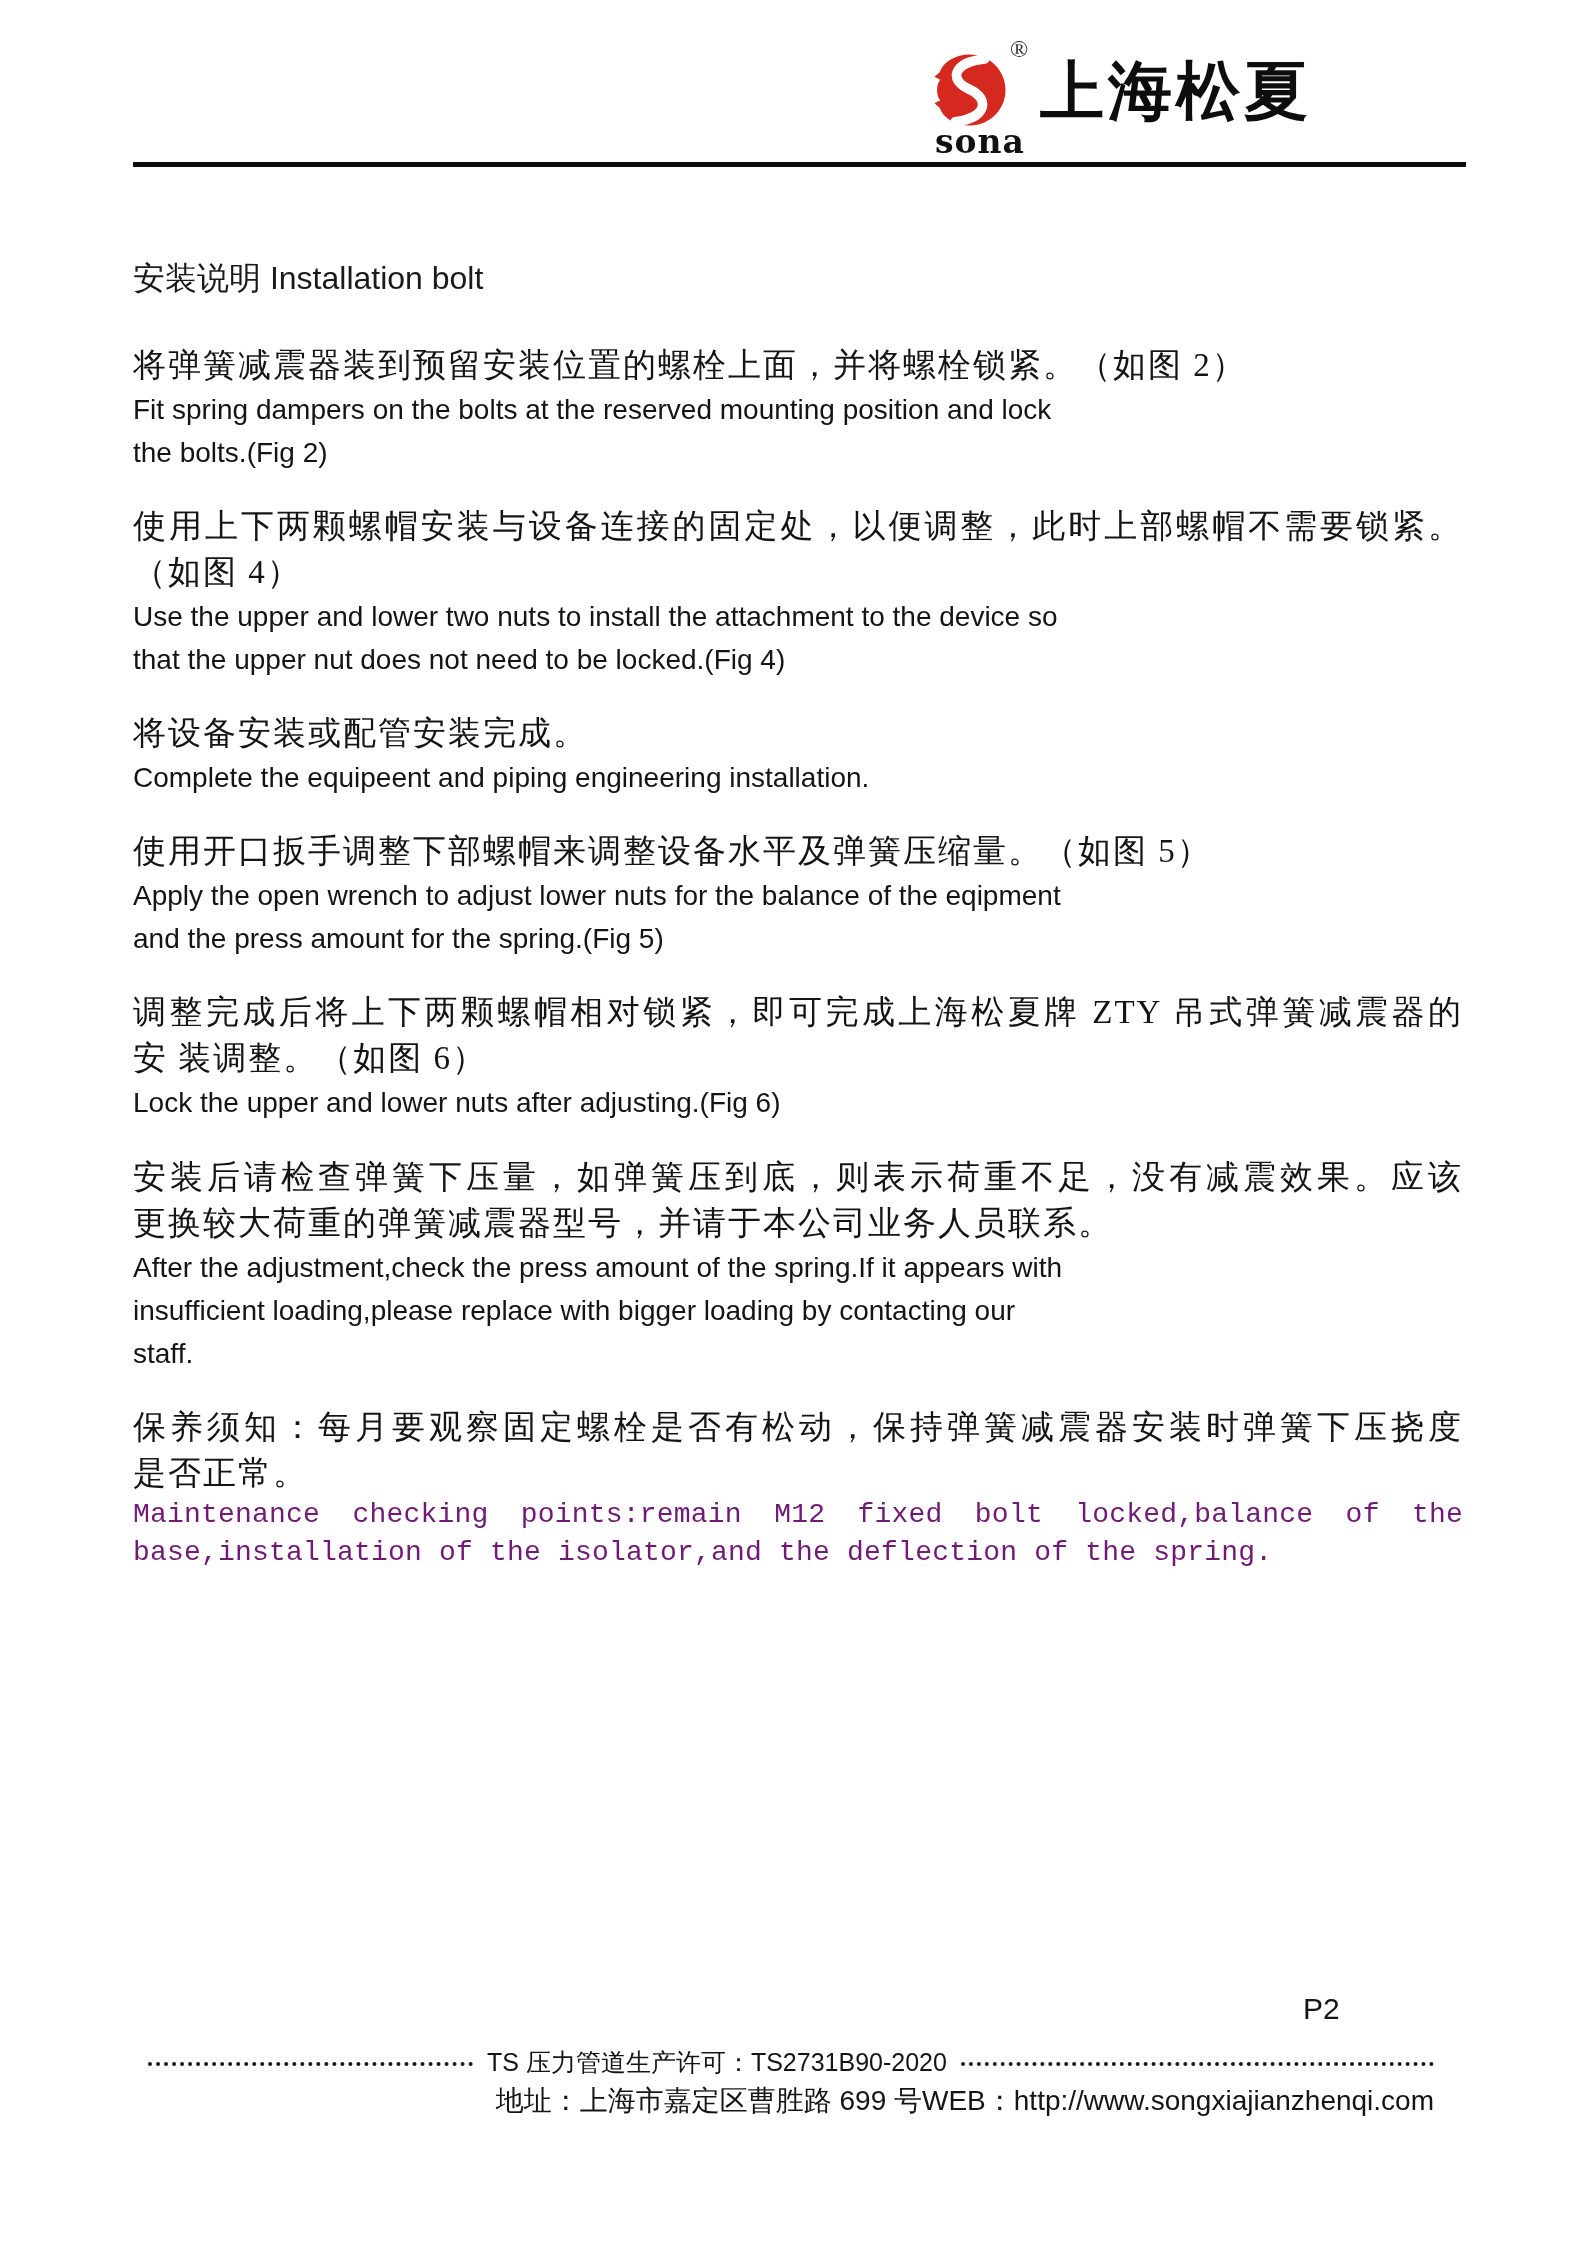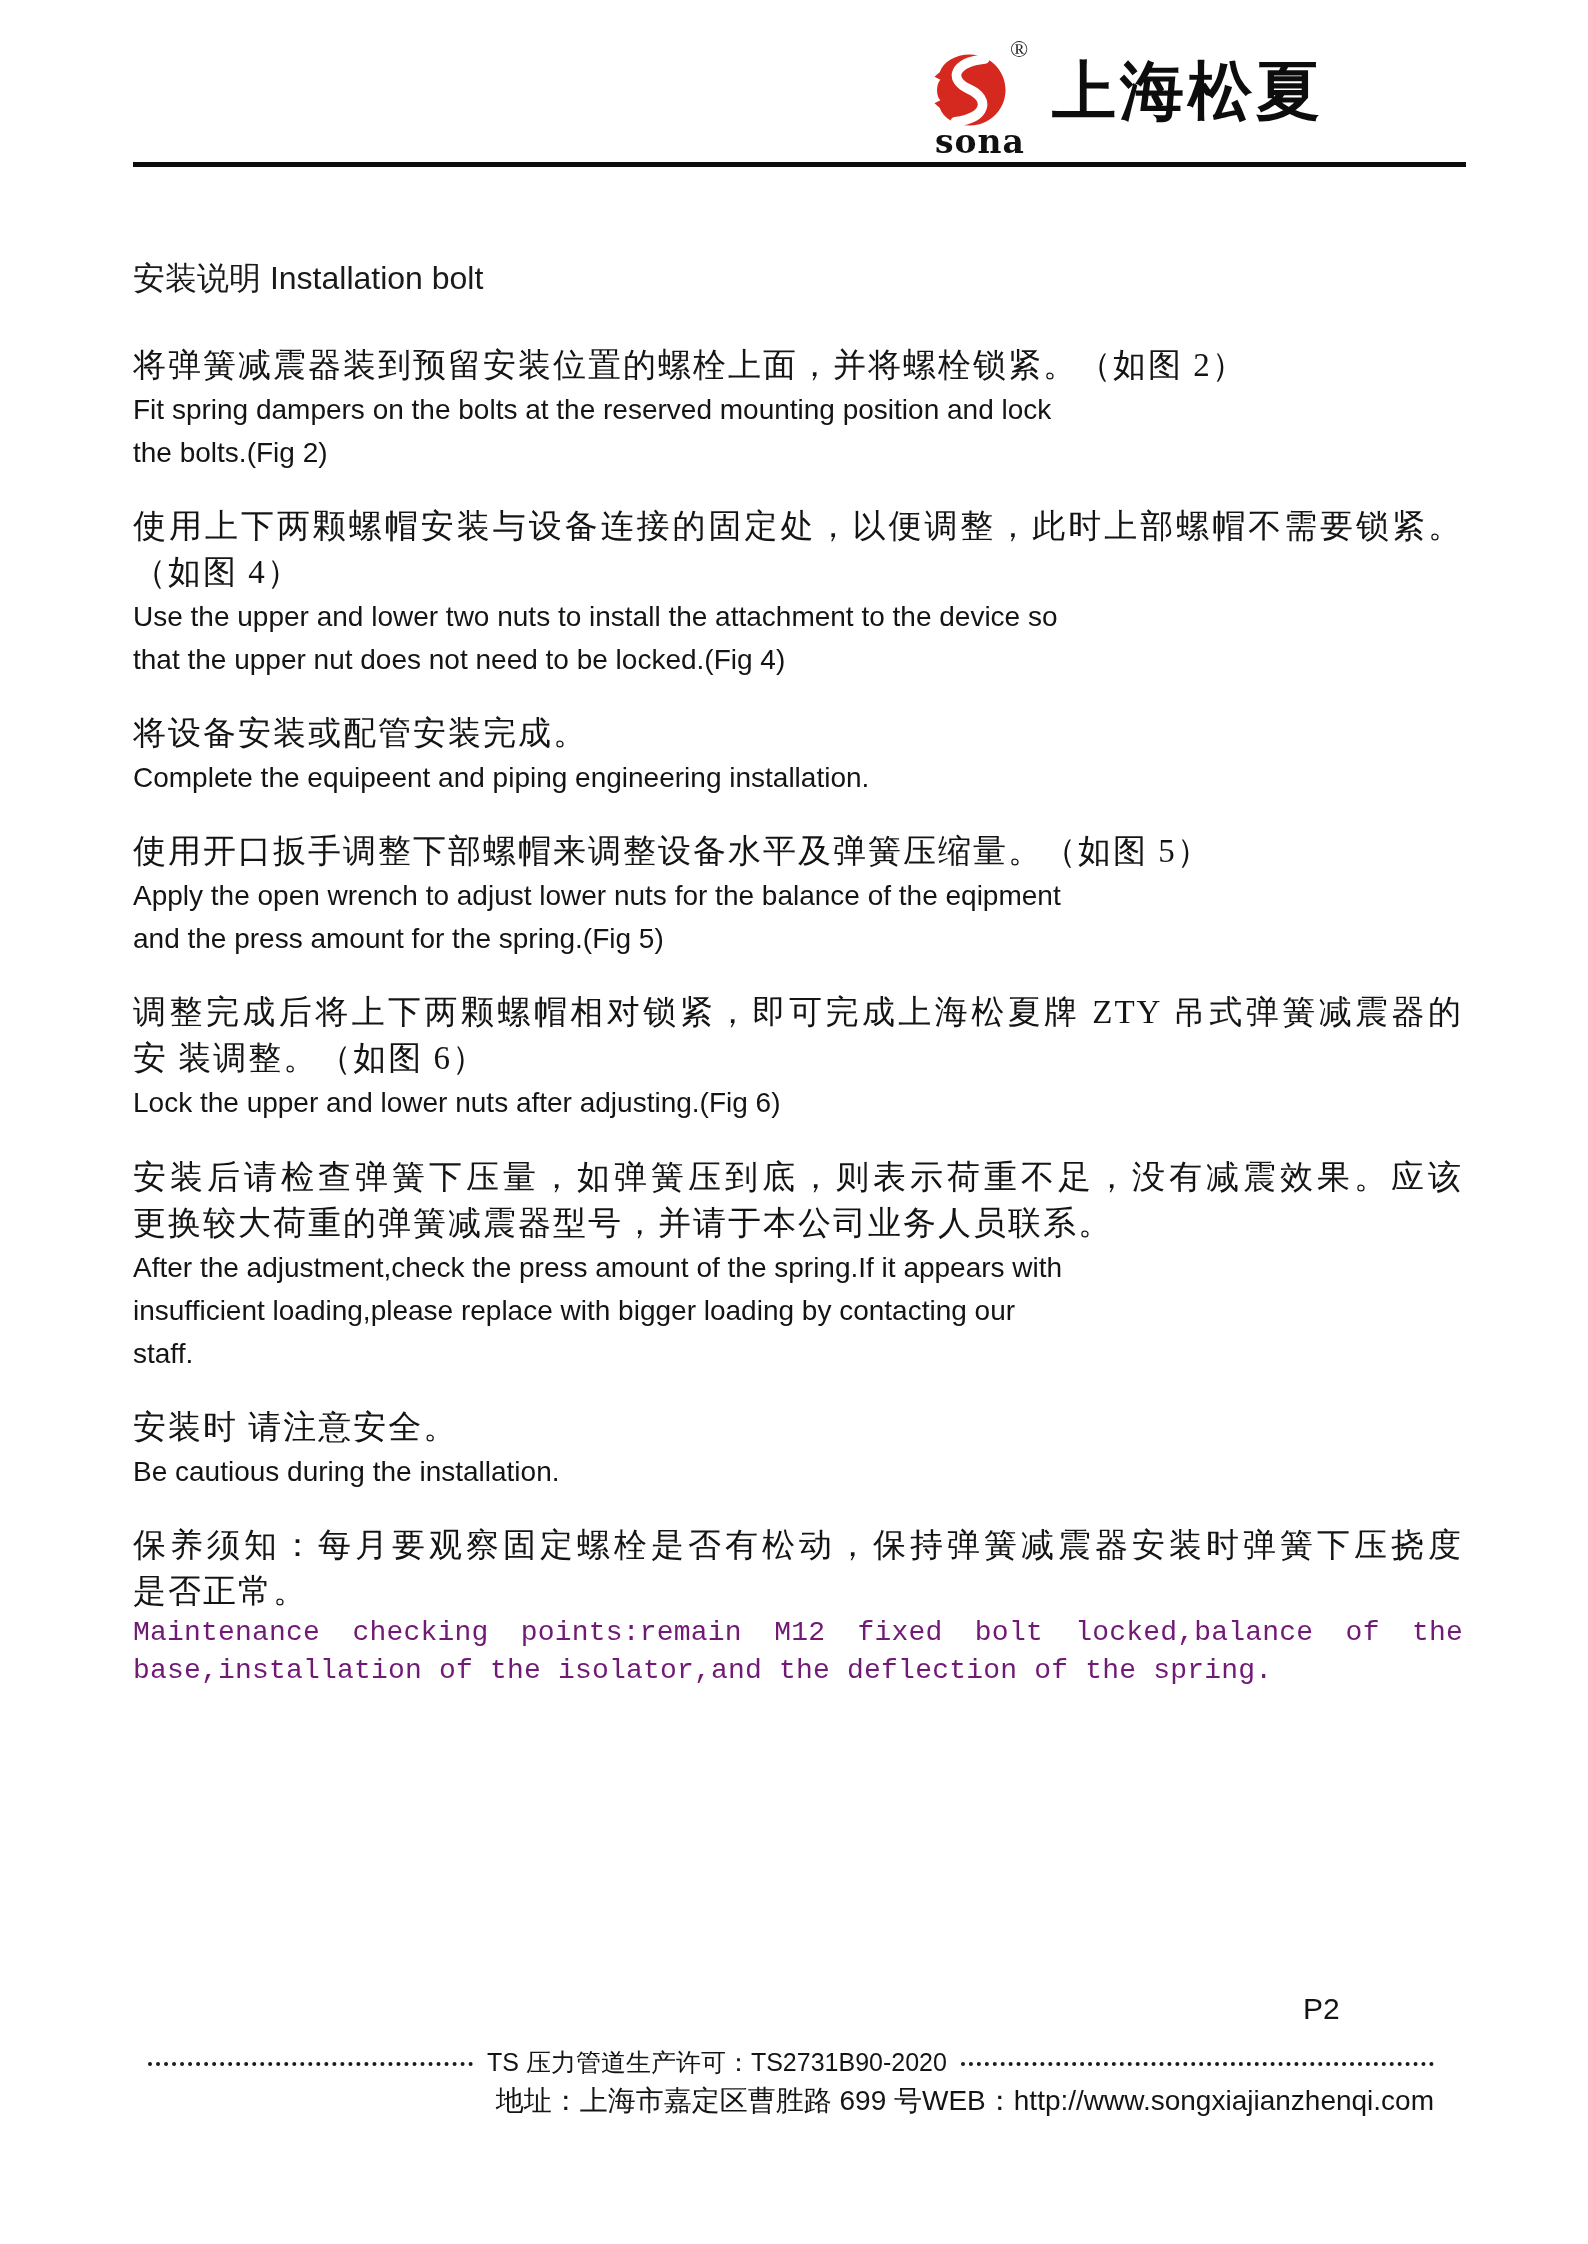--- a/index.html
+++ b/index.html
@@ -13,21 +13,21 @@
     overflow:hidden;
   }
   
   .logo-block{position:absolute;top:36px;left:928px;width:470px;height:120px;}
   .logo-ball{position:absolute;top:17px;left:5px;width:74px;height:74px;}
   .logo-reg{position:absolute;top:0px;left:82px;font-size:24px;color:#2a2a2a;
     font-family:"Liberation Serif",serif;}
   .logo-brand{position:absolute;top:86px;left:-2px;width:92px;text-align:center;
     font-family:"DejaVu Serif","Liberation Serif",serif;font-weight:bold;
     font-size:33px;letter-spacing:1px;color:#111;margin-left:8px;}
-  .logo-company{position:absolute;top:12px;left:124px;
+  .logo-company{position:absolute;top:12px;left:112px;
     font-size:64px;font-weight:bold;letter-spacing:4px;color:#0d0d0d;
     font-family:"DejaVu Sans","Liberation Sans",sans-serif;}
   .header-rule{position:absolute;top:162px;left:133px;width:1333px;height:5px;
     background:#0c0c0c;}
   
   .content{position:absolute;top:0;left:133px;width:1330px;padding-top:256px;}
   .doc-title{font-size:32px;line-height:44px;margin:0 0 42px 0;font-weight:400;
     font-family:"Liberation Sans",sans-serif;color:#1a1a1a;}
   .para{margin:0 0 29px 0;}
   .para.gap-top{margin-top:30px;}
@@ -107,24 +107,20 @@
     </section>
 
     <section class="para gap-top">
       <div class="cn full">安装后请检查弹簧下压量，如弹簧压到底，则表示荷重不足，没有减震效果。应该</div>
       <div class="cn">更换较大荷重的弹簧减震器型号，并请于本公司业务人员联系。</div>
       <div class="en">After the adjustment,check the press amount of the spring.If it appears with</div>
       <div class="en">insufficient loading,please replace with bigger loading by contacting our</div>
       <div class="en">staff.</div>
     </section>
 
-    <section class="para">
-      <div class="cn">安装时 请注意安全。</div>
-      <div class="en">Be cautious during the installation.</div>
-    </section>
 
     <section class="para">
       <div class="cn full">保养须知：每月要观察固定螺栓是否有松动，保持弹簧减震器安装时弹簧下压挠度</div>
       <div class="cn">是否正常。</div>
       <div class="en-sans justified">Maintenance checking points:remain M12 fixed bolt locked,balance of the</div>
       <div class="en-sans">base,installation of the isolator,and the deflection of the spring.</div>
     </section>
 
   </div>
 

